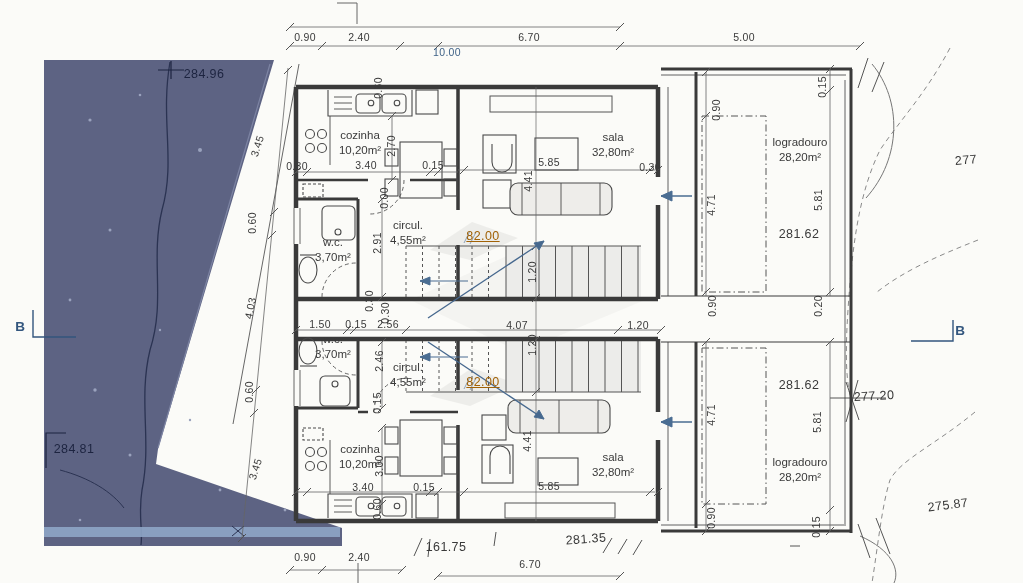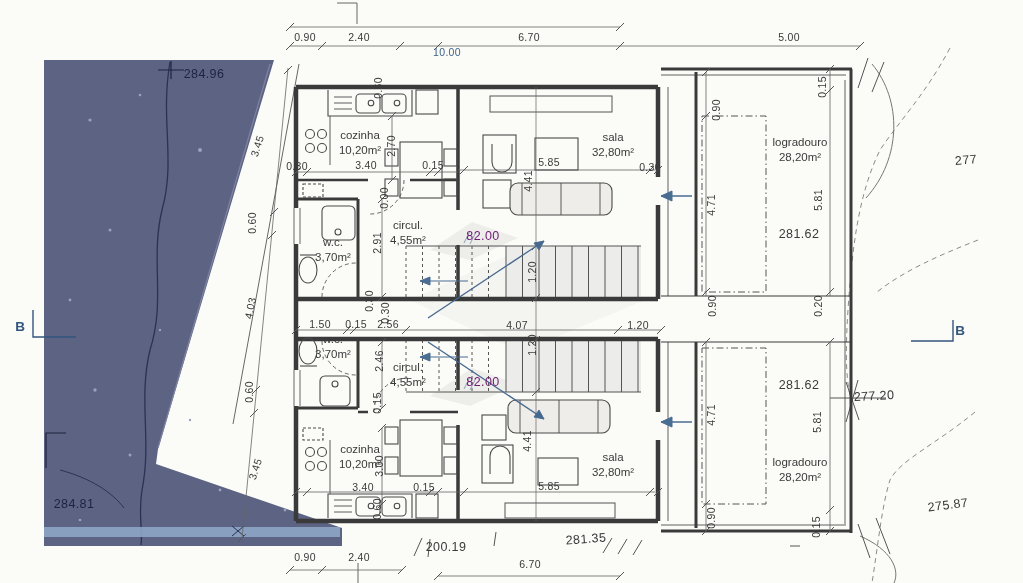--- a/index.html
+++ b/index.html
@@ -7,21 +7,21 @@
         font-family:"Liberation Sans",sans-serif;}
   svg{position:absolute;left:0;top:0;}
   #labels{position:absolute;left:0;top:0;width:100%;height:100%;}
   .lbl{position:absolute;white-space:nowrap;color:#3a3a3a;transform:translate(-50%,-50%);}
   .dim{font-size:10.5px;letter-spacing:.3px;}
   .elev{font-size:12.5px;letter-spacing:.4px;}
   .room{font-size:11.5px;line-height:1.3;text-align:center;}
   .room .area{display:block;}
   .marker{font-size:13.5px;font-weight:bold;color:#33567e;}
   .c-b{color:#3f6287;margin-top:36px;}
-  .c-g{color:#701a75;}
+  .c-g{color:#a16207;text-decoration:underline;}
   .c-n{color:#1d2440;}
 </style>
 </head>
 <body>
 
 <div id="page">
 
 <svg id="plan-svg" width="1023" height="583" viewBox="0 0 1023 583">
 
   <g>
@@ -325,21 +325,21 @@
     <path d="M790,546 H800"></path>
     <path d="M414,556 L422,538 M428,557 L430,539"></path>
   </g>
 </svg>
 
 <div id="labels">
       <div class="lbl dim c-b" style="left: 447px; top: 16px;">10.00</div>
       <div class="lbl dim" style="left: 305px; top: 37px;">0.90</div>
       <div class="lbl dim" style="left: 359px; top: 37px;">2.40</div>
       <div class="lbl dim" style="left: 529px; top: 37px;">6.70</div>
-      <div class="lbl dim" style="left: 789px; top: 37px;">5.00</div>
+      <div class="lbl dim" style="left: 744px; top: 37px;">5.00</div>
       <div class="lbl dim" style="left: 305px; top: 557px;">0.90</div>
       <div class="lbl dim" style="left: 359px; top: 557px;">2.40</div>
       <div class="lbl dim" style="left: 530px; top: 564px;">6.70</div>
       <div class="lbl dim" style="left: 257px; top: 146px; transform: translate(-50%, -50%) rotate(-72deg);">3.45</div>
       <div class="lbl dim" style="left: 252px; top: 223px; transform: translate(-50%, -50%) rotate(-90deg);">0.60</div>
       <div class="lbl dim" style="left: 250px; top: 308px; transform: translate(-50%, -50%) rotate(-78deg);">4.03</div>
       <div class="lbl dim" style="left: 249px; top: 392px; transform: translate(-50%, -50%) rotate(-90deg);">0.60</div>
       <div class="lbl dim" style="left: 255px; top: 469px; transform: translate(-50%, -50%) rotate(-72deg);">3.45</div>
       <div class="lbl dim" style="left: 320px; top: 324px;">1.50</div>
       <div class="lbl dim" style="left: 356px; top: 324px;">0.15</div>
@@ -372,26 +372,26 @@
       <div class="lbl dim" style="left: 822px; top: 87px; transform: translate(-50%, -50%) rotate(-90deg);">0.15</div>
       <div class="lbl dim" style="left: 711px; top: 205px; transform: translate(-50%, -50%) rotate(-90deg);">4.71</div>
       <div class="lbl dim" style="left: 818px; top: 200px; transform: translate(-50%, -50%) rotate(-90deg);">5.81</div>
       <div class="lbl dim" style="left: 712px; top: 306px; transform: translate(-50%, -50%) rotate(-90deg);">0.90</div>
       <div class="lbl dim" style="left: 818px; top: 306px; transform: translate(-50%, -50%) rotate(-90deg);">0.20</div>
       <div class="lbl dim" style="left: 711px; top: 415px; transform: translate(-50%, -50%) rotate(-90deg);">4.71</div>
       <div class="lbl dim" style="left: 817px; top: 422px; transform: translate(-50%, -50%) rotate(-90deg);">5.81</div>
       <div class="lbl dim" style="left: 711px; top: 518px; transform: translate(-50%, -50%) rotate(-90deg);">0.90</div>
       <div class="lbl dim" style="left: 816px; top: 527px; transform: translate(-50%, -50%) rotate(-90deg);">0.15</div>
       <div class="lbl elev c-n" style="left: 204px; top: 74px;">284.96</div>
-      <div class="lbl elev c-n" style="left: 74px; top: 504px; text-align: center;">284.81</div>
+      <div class="lbl elev c-n" style="left: 74px; top: 449px; text-align: center;">284.81</div>
       <div class="lbl elev" style="left: 799px; top: 234px;">281.62</div>
       <div class="lbl elev" style="left: 799px; top: 385px;">281.62</div>
       <div class="lbl elev c-g" style="left: 483px; top: 236px;">82.00</div>
       <div class="lbl elev c-g" style="left: 483px; top: 382px;">82.00</div>
-      <div class="lbl elev" style="left: 446px; top: 547px;">200.19</div>
+      <div class="lbl elev" style="left: 446px; top: 547px;">161.75</div>
       <div class="lbl elev" style="left: 586px; top: 539px; transform: translate(-50%, -50%) rotate(-4deg);">281.35</div>
       <div class="lbl elev" style="left: 966px; top: 160px; transform: translate(-50%, -50%) rotate(-5deg);">277</div>
       <div class="lbl elev" style="left: 874px; top: 396px; transform: translate(-50%, -50%) rotate(-3deg);">277.20</div>
       <div class="lbl elev" style="left: 948px; top: 505px; transform: translate(-50%, -50%) rotate(-7deg);">275.87</div>
       <div class="lbl marker" style="left: 20px; top: 326px;">B</div>
       <div class="lbl marker" style="left: 960px; top: 330px;">B</div>
       <div class="lbl room" style="left: 360px; top: 143px;"><span>cozinha</span><span class="area">10,20m²</span></div>
       <div class="lbl room" style="left: 613px; top: 145px;"><span>sala</span><span class="area">32,80m²</span></div>
       <div class="lbl room" style="left: 800px; top: 150px;"><span>logradouro</span><span class="area">28,20m²</span></div>
       <div class="lbl room" style="left: 333px; top: 250px;"><span>w.c.</span><span class="area">3,70m²</span></div>

